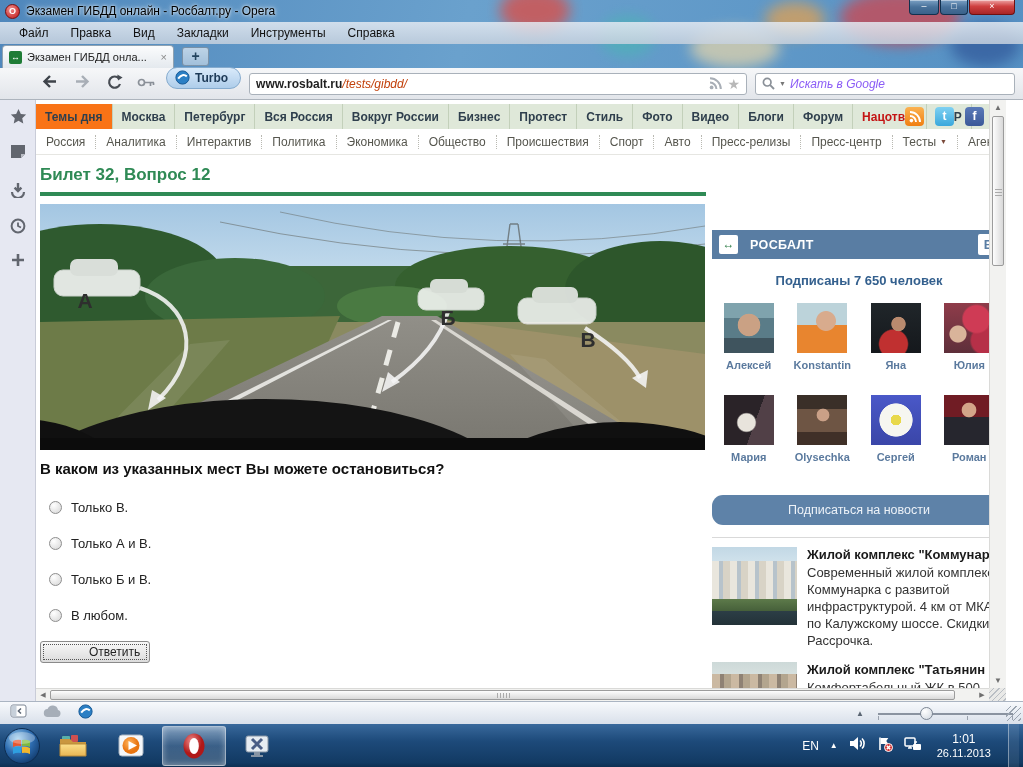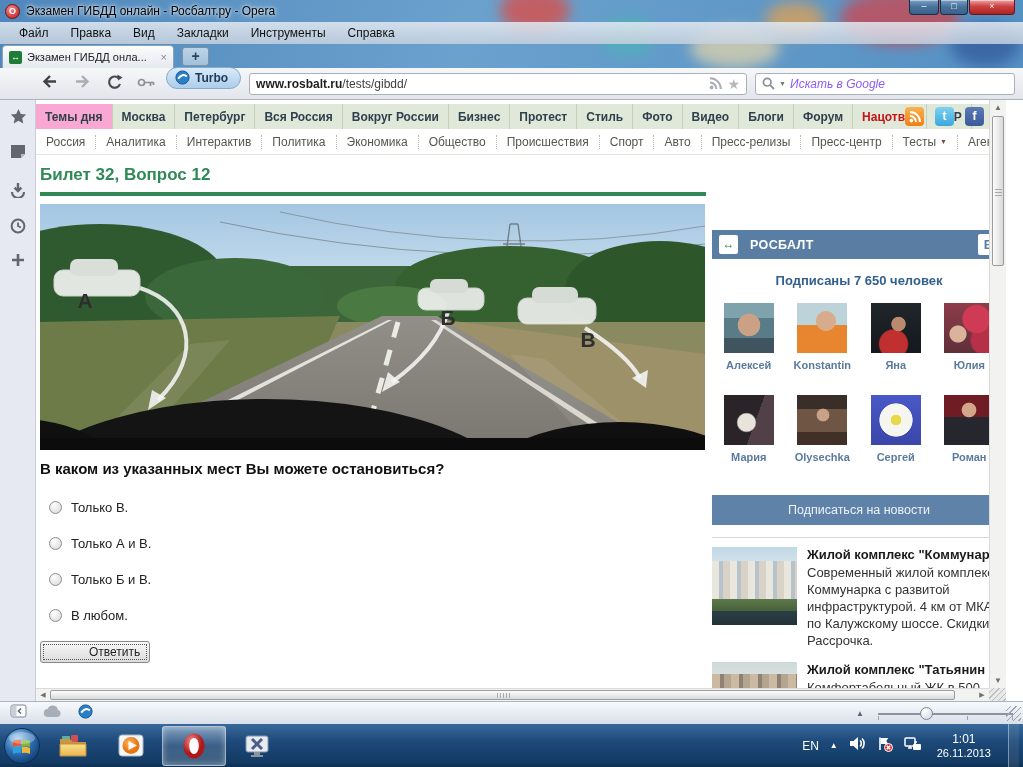--- a/index.html
+++ b/index.html
@@ -36,38 +36,38 @@
   .tab-favicon { width:13px; height:13px; background:#1e7c36; border-radius:2px; color:#fff; font-size:9px; font-weight:bold; line-height:13px; text-align:center; flex:none; }
   .tab-title { flex:1; font-size:11px; color:#222; margin-left:5px; white-space:nowrap; overflow:hidden; }
   .tab-close { color:#8a8a8a; font-size:11px; margin-left:4px; }
   .newtab-btn { position:absolute; left:182px; bottom:2px; width:27px; height:19px; background:linear-gradient(rgba(255,255,255,.6),rgba(210,222,234,.6)); border:1px solid rgba(110,132,154,.8); border-radius:3px; color:#23445f; font-size:14px; line-height:16px; text-align:center; font-weight:bold; }
 
   
   .toolbar { position:absolute; top:68px; left:0; right:0; height:32px; background:linear-gradient(#f6f7f9,#e2e5ea); border-bottom:1px solid #adb4bd; display:flex; align-items:center; padding:0 8px 0 34px; }
   .nav-btn { width:32px; text-align:center; flex:none; }
   .turbo-btn { display:flex; align-items:center; gap:5px; height:22px; padding:0 12px 0 8px; background:linear-gradient(#d9eafa,#aecdea); border:1px solid #85abce; border-radius:12px; margin:0 8px 12px 4px; font-size:12px; color:#1d3a57; font-weight:bold; flex:none; }
   .address-field { width:498px; height:22px; background:#fff; border:1px solid #a9b1ba; border-radius:3px; display:flex; align-items:center; padding:0 6px; font-size:12px; flex:none; }
-  .host { font-weight:bold; color:#1f1f1f; } .path { color:#404040; }
+  .host { font-weight:bold; color:#1f1f1f; } .path { color:#c2410c;font-style:italic; }
   .field-icons { margin-left:auto; display:flex; align-items:center; gap:6px; }
   .fav-star { color:#b8b8b8; font-size:14px; line-height:1; }
   .search-field { flex:1; height:22px; margin-left:8px; background:#fff; border:1px solid #a9b1ba; border-radius:3px; display:flex; align-items:center; padding:0 6px; }
   .search-caret { font-size:7px; color:#777; margin:0 4px; }
   .search-placeholder { font-style:italic; color:#8b5cf6; font-size:12px; }
 
   
   .browser-body { position:absolute; top:100px; left:0; width:1023px; height:601px; background:#fff; }
   .side-panel { position:absolute; left:0; top:0; width:36px; height:601px; background:#e6e8f2; border-right:1px solid #c9ccd8; }
   .sp-icon { position:absolute; left:10px; }
 
   .page { position:absolute; left:36px; top:0; width:970px; height:601px; background:#fff; overflow:hidden; }
 
   
   .nav1 { position:relative; margin-top:4px; height:25px; background:#dfe8d9; display:flex; align-items:stretch; font-size:12px; font-weight:bold; color:#2f3f4d; }
   .nav1-item { display:flex; align-items:center; padding:0 9px; border-right:1px solid #c3d0ba; white-space:nowrap; }
-  .nav1-item.active { background:#f9a8d4; }
+  .nav1-item.active { background:#f97316; }
   .nav1-item.highlight { color:#c41414; }
   .social { position:absolute; left:869px; top:3px; display:flex; gap:11px; }
   .s-icon { width:19px; height:19px; border-radius:4px; color:#fff; font-weight:bold; font-size:12px; text-align:center; line-height:19px; flex:none; display:flex; align-items:center; justify-content:center; }
   .s-rss { background:linear-gradient(#fbb250,#f07f12); }
   .s-tw { background:linear-gradient(#7fd1f2,#3aa8dc); }
   .s-fb { background:linear-gradient(#5a7ab8,#3b5998); }
   .s-vk { background:linear-gradient(#6e92b9,#4c75a3); }
 
   
   .nav2 { height:26px; background:#fff; display:flex; align-items:center; font-size:12px; color:#56564e; border-bottom:1px solid #e6e6e2; }
@@ -99,21 +99,21 @@
   .pic { width:50px; height:50px; margin:0 auto; background:#ccc; }
   .pname { font-size:11px; color:#5b7a9e; margin-top:6px;font-weight:bold; }
   .person:nth-of-type(1) .pic { background:radial-gradient(circle at 50% 44%,#caa184 0 29%,rgba(0,0,0,0) 31%),linear-gradient(#7fa3ad 0 30%,#5a7c88 30% 70%,#3f545e 70%); }
   .person:nth-of-type(2) .pic { background:radial-gradient(circle at 58% 36%,#d8ab8d 0 22%,rgba(0,0,0,0) 24%),linear-gradient(#bcd3da 0 45%,#e8852f 45%); }
   .person:nth-of-type(3) .pic { background:radial-gradient(circle at 55% 42%,#b98a6e 0 17%,rgba(0,0,0,0) 19%),radial-gradient(circle at 45% 82%,#c03030 0 28%,rgba(0,0,0,0) 31%),linear-gradient(#20262a,#15181c); }
   .person:nth-of-type(4) .pic { background:radial-gradient(circle at 28% 62%,#d9b49a 0 17%,rgba(0,0,0,0) 19%),radial-gradient(circle at 65% 32%,#cf3b55 0 28%,rgba(0,0,0,0) 32%),radial-gradient(circle at 82% 75%,#b63048 0 24%,rgba(0,0,0,0) 28%),linear-gradient(#8f3c4a,#5e2f3a); }
   .person:nth-of-type(5) .pic { background:radial-gradient(circle at 45% 55%,#e8e4dc 0 22%,rgba(0,0,0,0) 26%),linear-gradient(110deg,#2a2328 0 60%,#514047 60%); }
   .person:nth-of-type(6) .pic { background:radial-gradient(circle at 52% 40%,#caa087 0 15%,rgba(0,0,0,0) 17%),linear-gradient(#3a2f28 0 28%,#6e5544 28% 75%,#403028 75%); }
   .person:nth-of-type(7) .pic { background:radial-gradient(circle at 50% 50%,#e8d84a 0 15%,#f6f6f0 15% 46%,rgba(0,0,0,0) 48%),linear-gradient(#4a58c8,#3a46a8); }
   .person:nth-of-type(8) .pic { background:radial-gradient(circle at 50% 30%,#d3a589 0 16%,rgba(0,0,0,0) 18%),linear-gradient(to bottom,#701c24 0 45%,#26262e 45%); }
-  .subscribe-btn { height:30px; background:#5e82a8; color:#edf2f8; font-size:12.5px; display:flex; align-items:center; justify-content:center; margin-top:8px; }
+  .subscribe-btn { height:30px; background:#5e82a8; color:#edf2f8; font-size:12.5px; display:flex; align-items:center; justify-content:center; margin-top:8px;border-radius:11px; }
   .ads { border-top:1px solid #d9d9d9; margin-top:12px; padding-top:9px; }
   .ad { display:flex; gap:10px; margin-bottom:13px; }
   .ad-img { width:85px; height:78px; flex:none; }
   .ad:nth-of-type(1) .ad-img { background:linear-gradient(to bottom,#c2d8e5 0,#cfe1eb 14px,rgba(0,0,0,0) 14px),linear-gradient(to bottom,rgba(0,0,0,0) 52px,#5d7a4a 52px,#46603a 64px,#2c3e46 64px,#233238 78px),repeating-linear-gradient(90deg,#e9e6dd 0 7px,#b7c3cb 7px 11px,#d8d3c6 11px 18px); }
   .ad:nth-of-type(2) .ad-img { background:linear-gradient(to bottom,#cdd9d8 0,#d6e0de 12px,rgba(0,0,0,0) 12px),linear-gradient(to bottom,rgba(0,0,0,0) 50px,#8faa62 50px,#6d8c4e 66px,#55703f 78px),repeating-linear-gradient(90deg,#cbb9a2 0 8px,#8f8274 8px 12px,#b3a58e 12px 19px); }
   .ad-body { flex:1; min-width:0; }
   .ad-title { font-weight:bold; font-size:13px; color:#1a1a1a; white-space:nowrap; }
   .ad-text { font-size:13px; color:#333; line-height:17px; margin-top:2px; }
 
   

